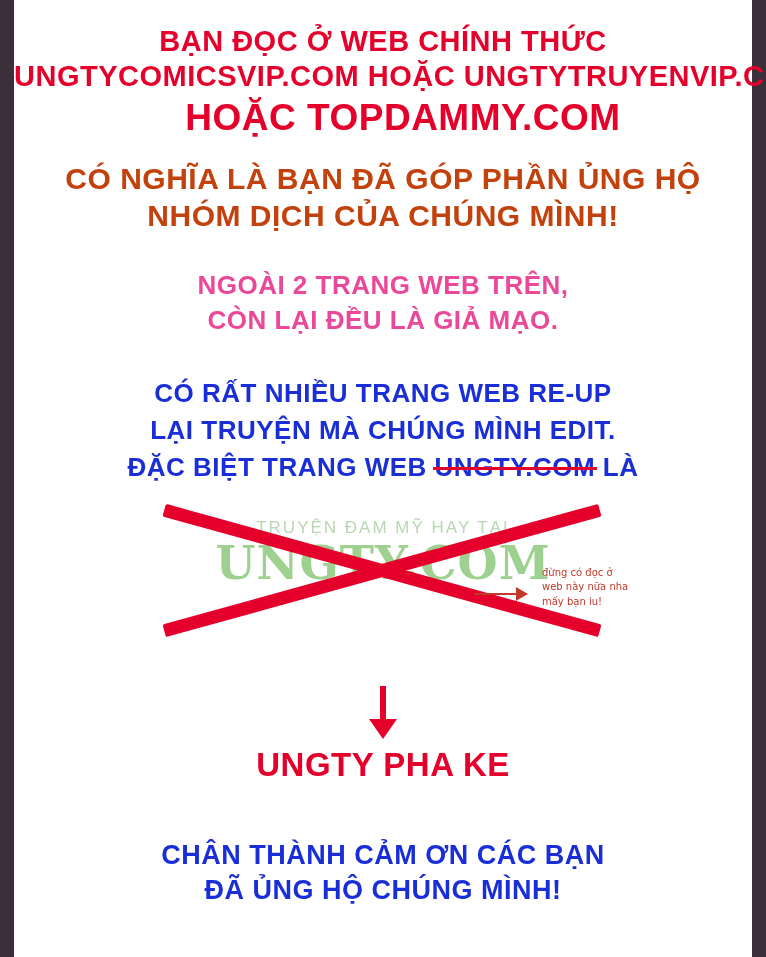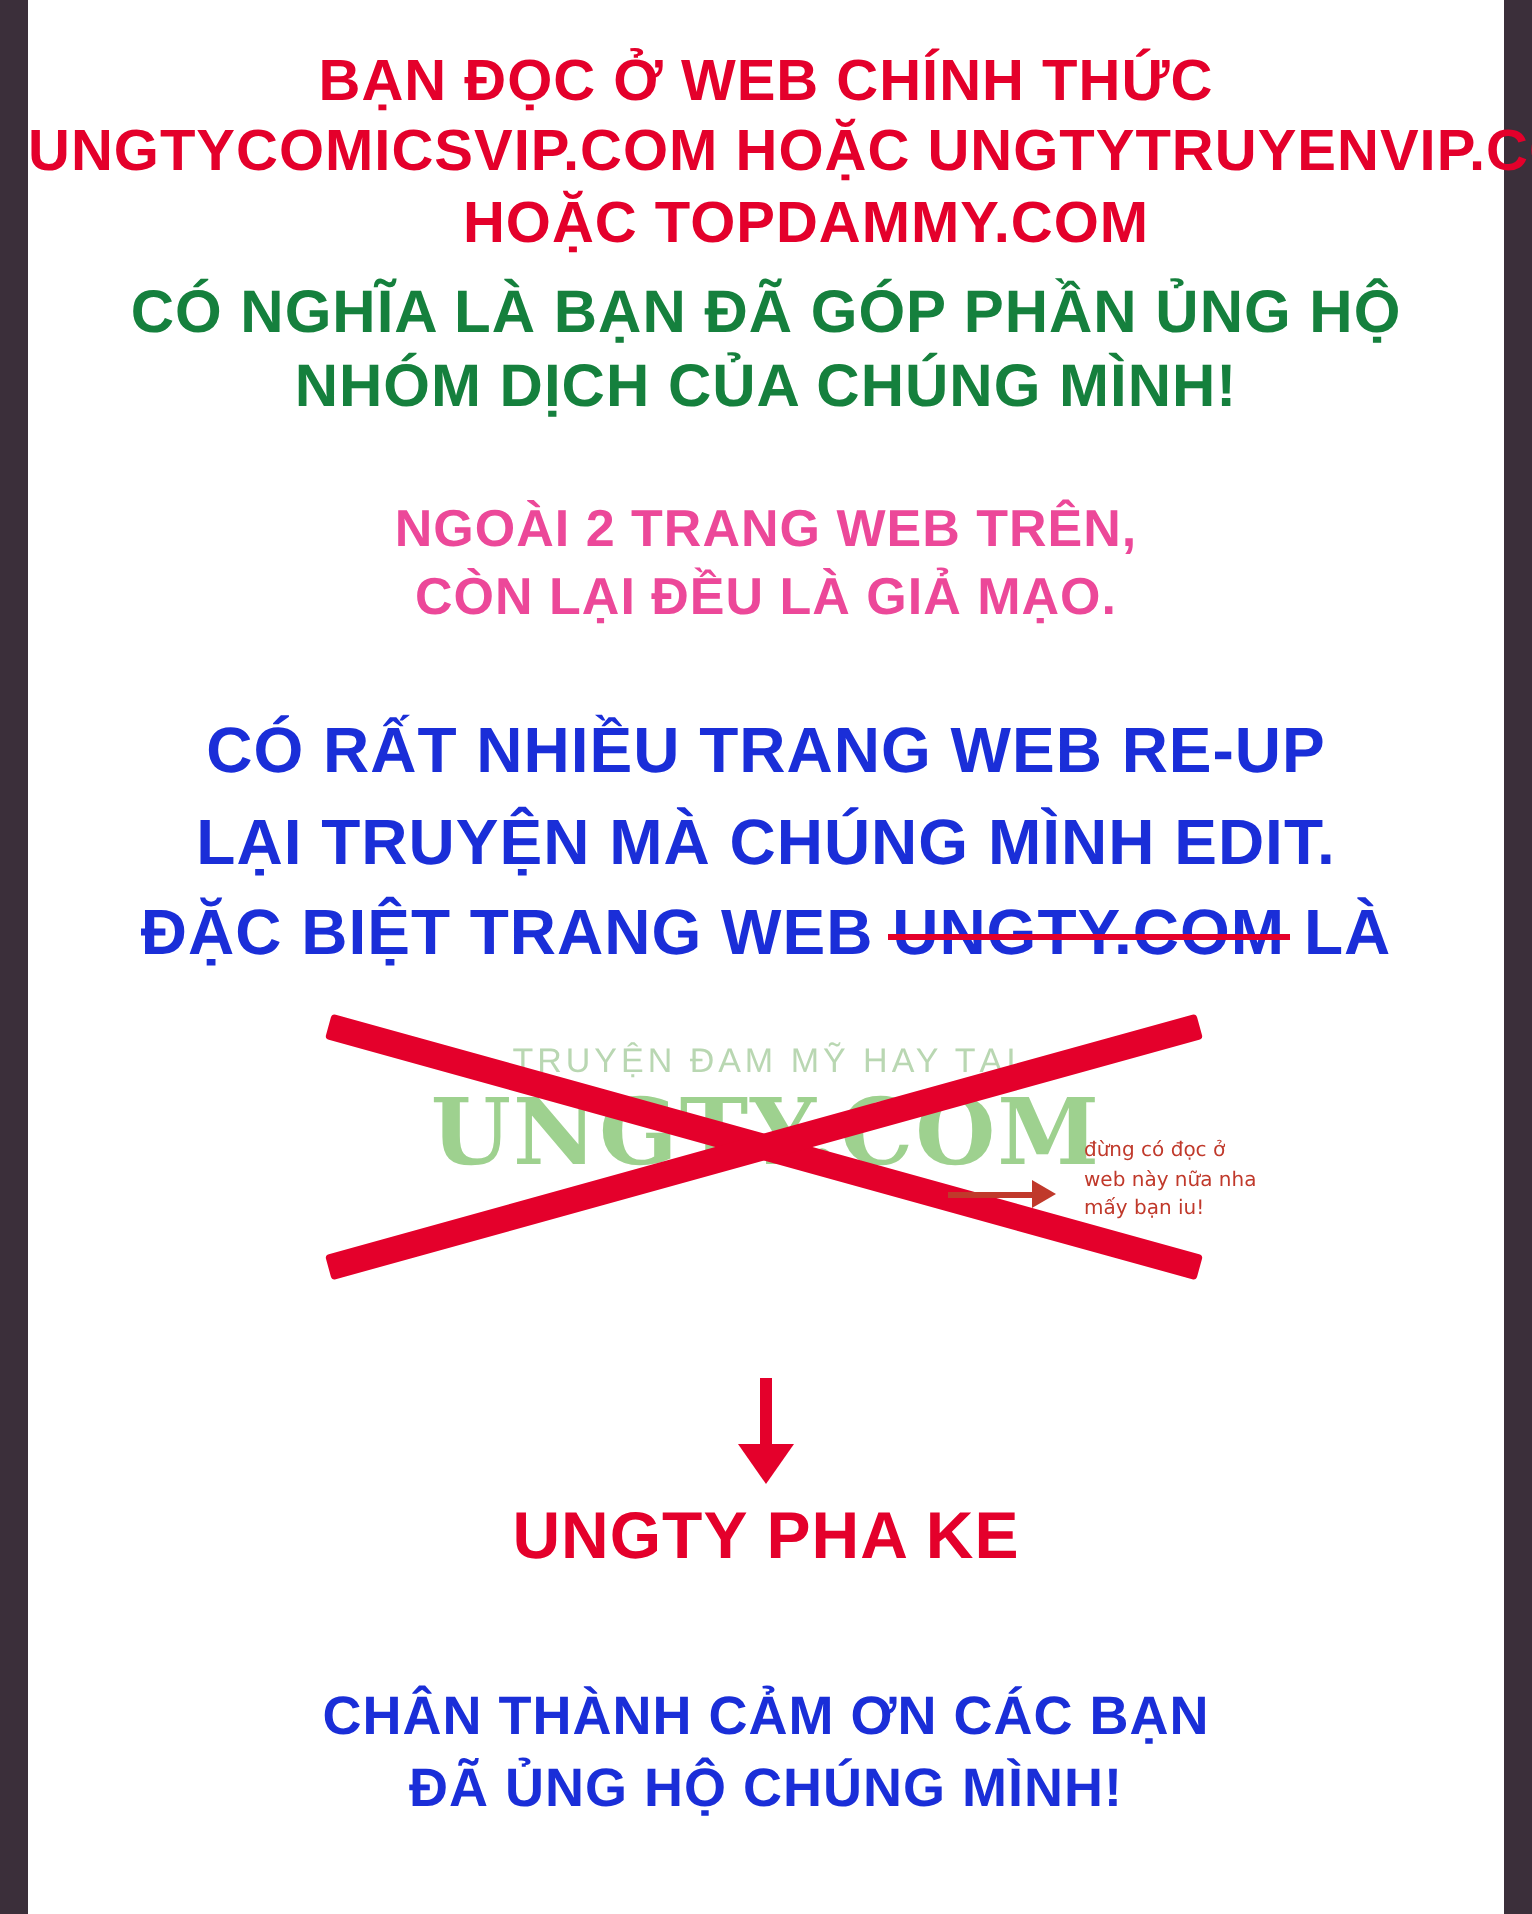--- a/index.html
+++ b/index.html
@@ -53,44 +53,44 @@
   
   .hdr {
     margin-top: 24px;
     color: #e4002b;
     font-size: 29px;
     line-height: 1.22;
     text-transform: uppercase;
   }
   .hdr .l1 { font-size: 29px; }
   .hdr .l2 { font-size: 29px; }
-  .hdr .l3 { font-size: 29px; margin-left: 40px; }
+  .hdr .l3 { font-size: 37px; margin-left: 40px; }
 
   
   .blue1 {
-    margin-top: 8px;
-    color: #15803d;
+    margin-top: 20px;
+    color: #c2410c;
     font-size: 30px;
     line-height: 1.24;
     text-transform: uppercase;
   }
 
   
   .blue2 {
     margin-top: 34px;
     color: #ec4899;
     font-size: 26px;
     line-height: 1.32;
     text-transform: uppercase;
   }
 
   .blue3 {
     margin-top: 38px;
     color: #1a2ed8;
-    font-size: 32px;
+    font-size: 26px;
     line-height: 1.42;
     text-transform: uppercase;
   }
 
   .strike {
     position: relative;
     white-space: nowrap;
   }
   .strike::after {
     content: "";

